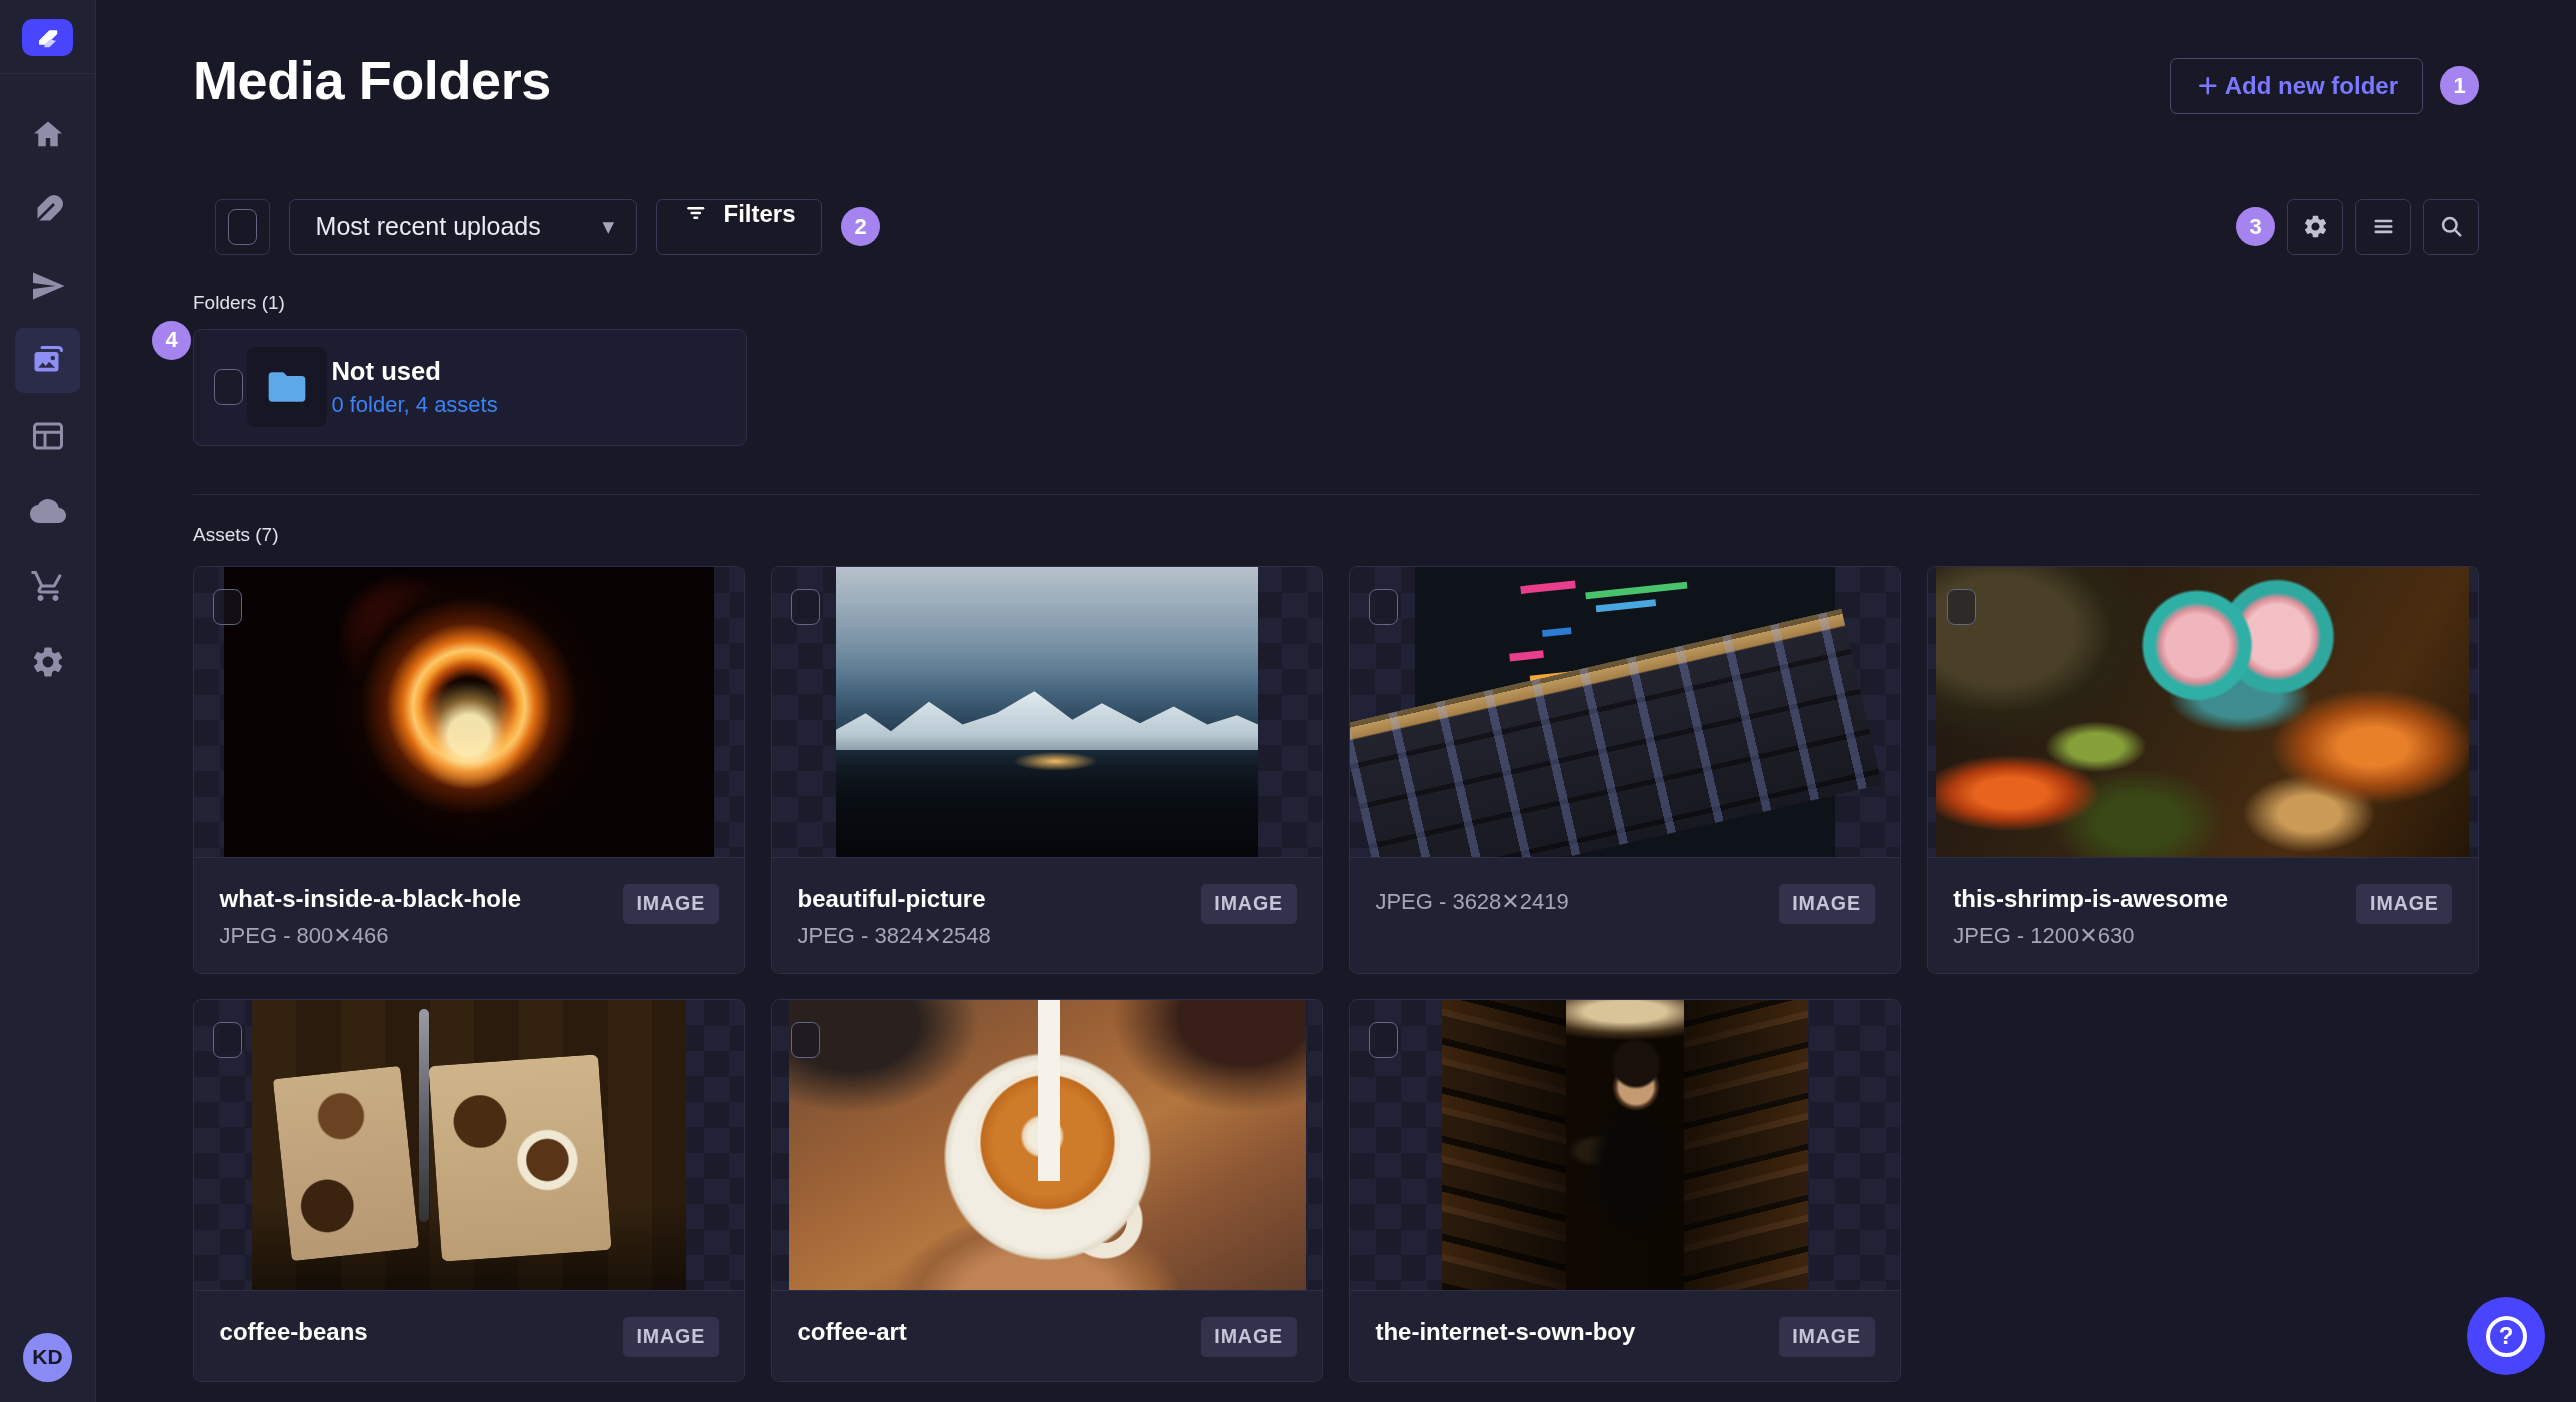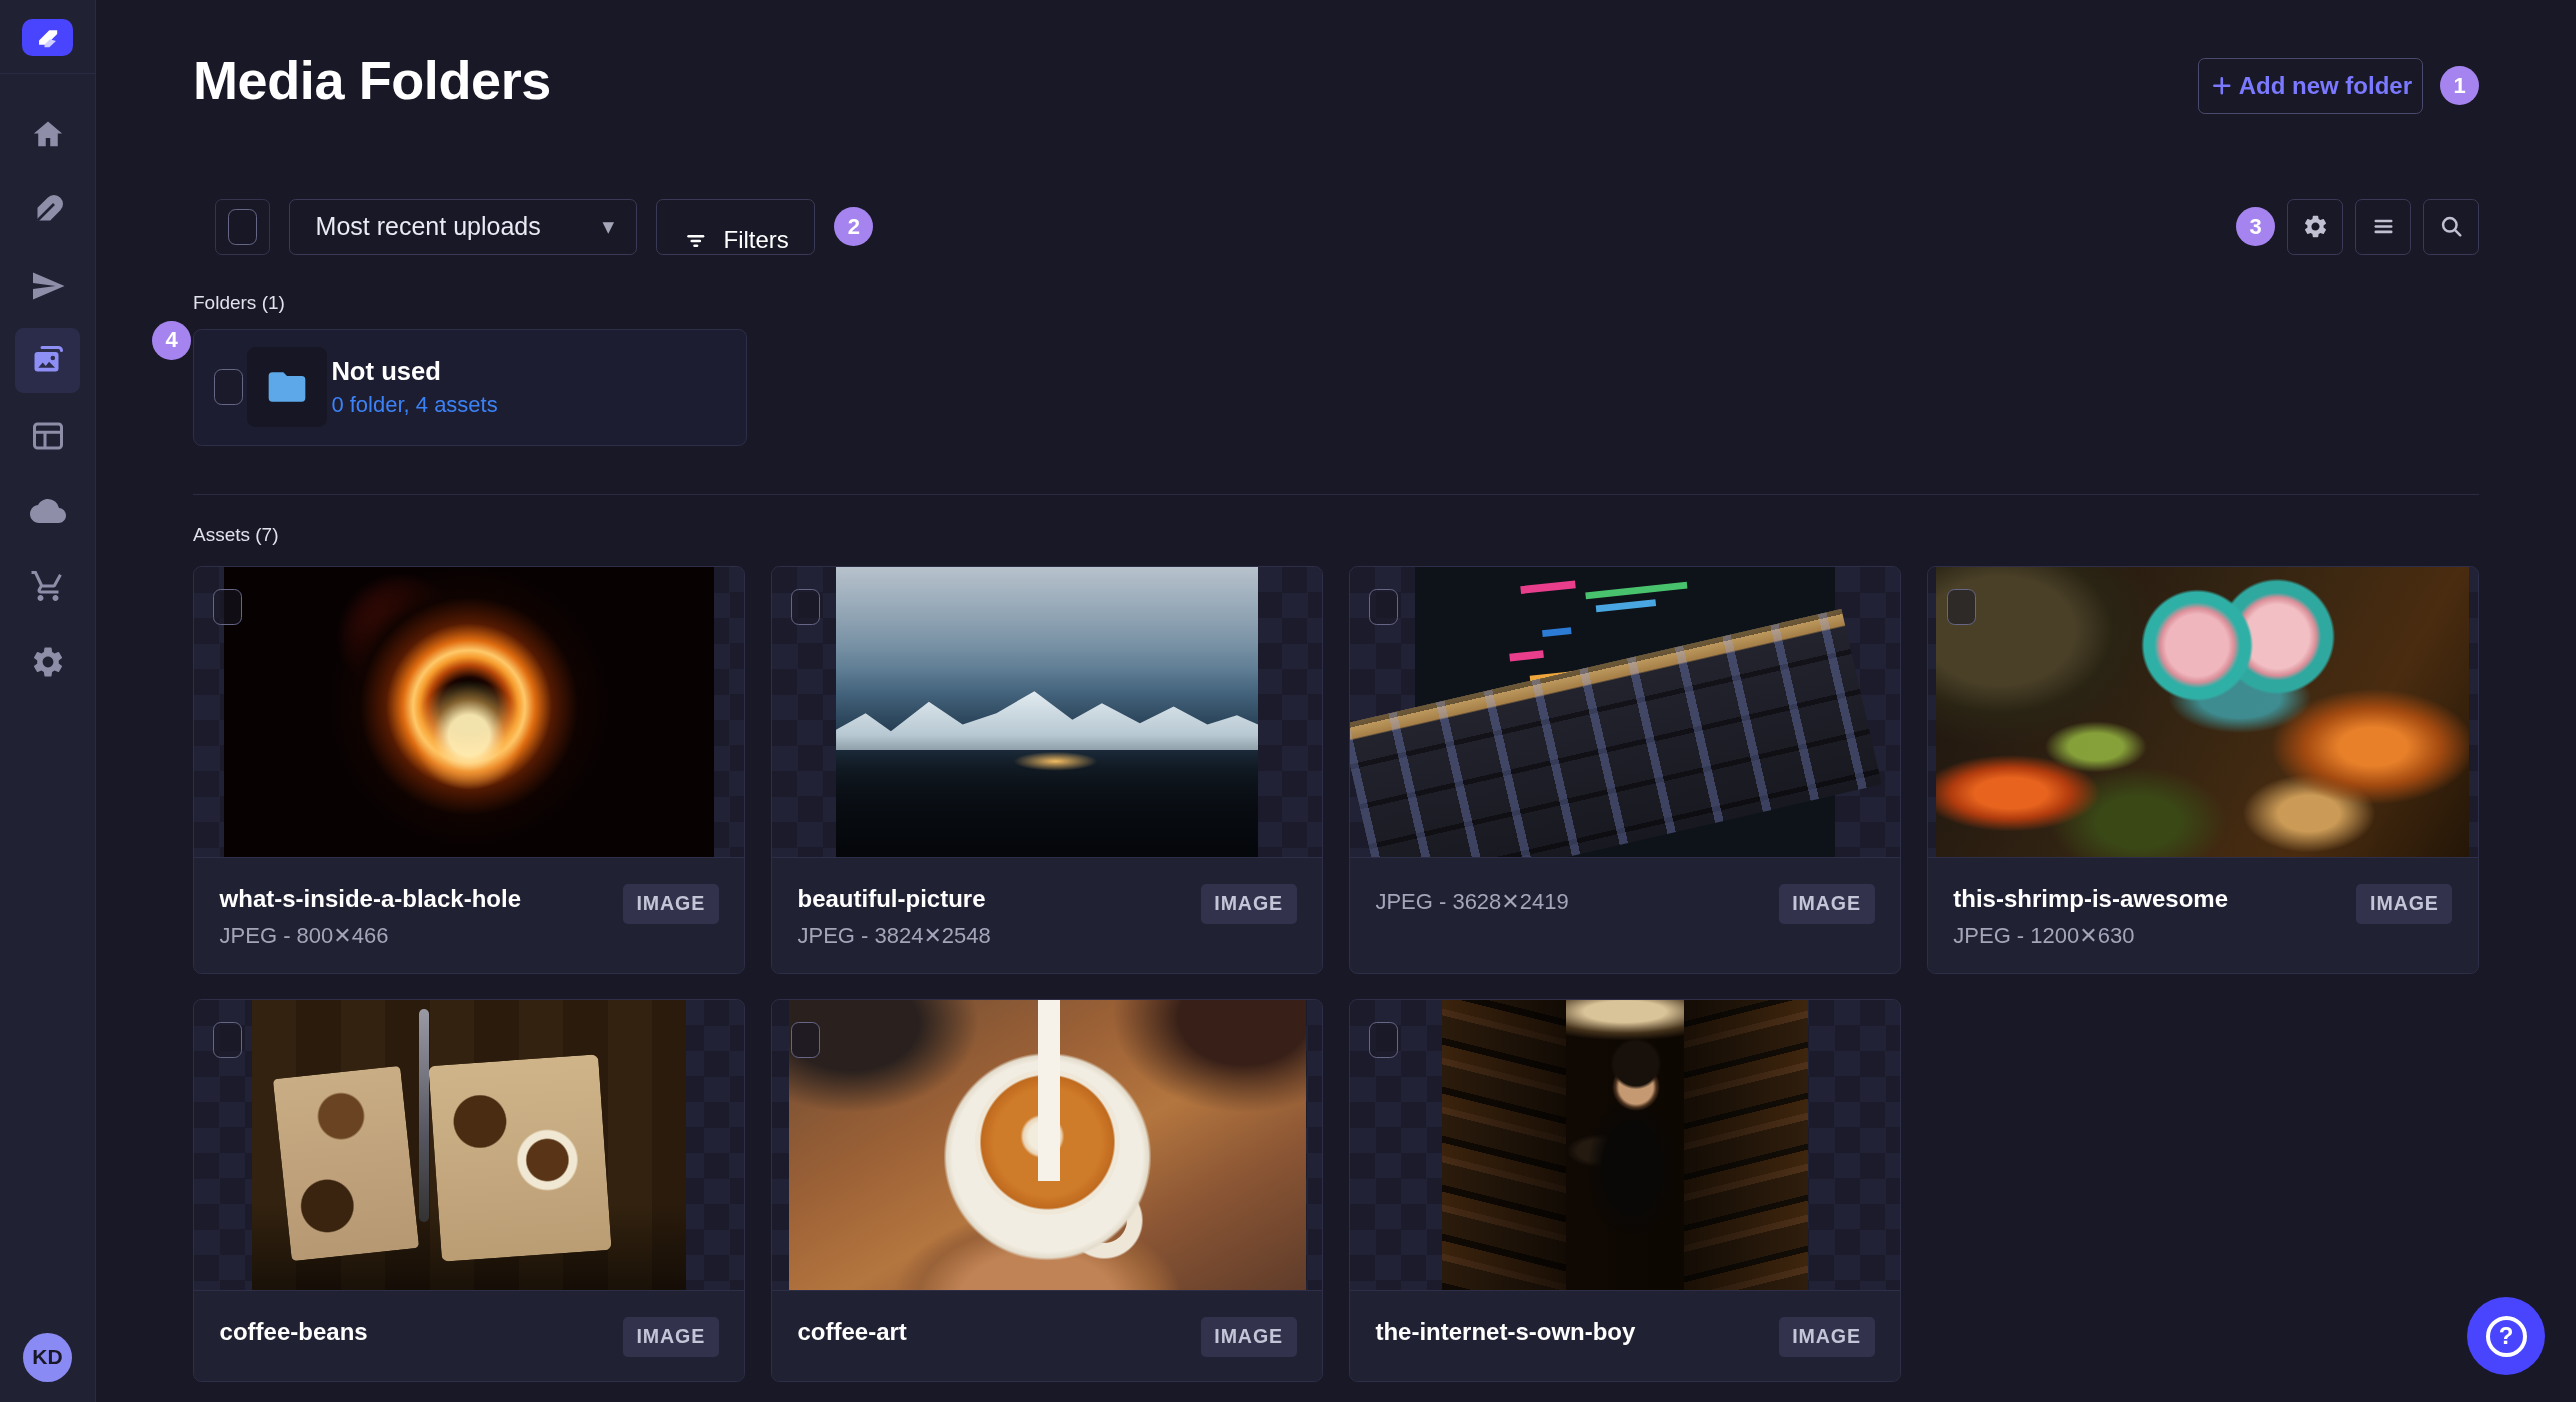--- a/index.html
+++ b/index.html
@@ -36,21 +36,21 @@
     display:flex; align-items:center; justify-content:center; cursor:pointer;
   }
 
   
   .main { position:absolute; left:96px; right:0; top:0; bottom:0; padding:49px 97px 0; }
 
   .page-header { display:flex; justify-content:space-between; align-items:flex-start; }
   .page-title { margin:0; font-size:54px; font-weight:700; letter-spacing:-0.4px; color:#fff; }
   .header-actions { display:flex; align-items:center; gap:17px; margin-top:8.5px; }
   .btn {
-    height:56px; border-radius:6.8px; padding:0 10px; font-size:24px; font-weight:600;
+    height:56px; border-radius:6.8px; padding:0 24px; font-size:24px; font-weight:600;
     display:inline-flex; align-items:center; gap:4px; cursor:pointer;
     font-family:"Liberation Sans", sans-serif;
   }
   .btn svg { width:25.6px; height:25.6px; }
   .btn-tertiary { background:transparent; border:1.7px solid #4a4a6f; color:#7b79ff; }
   .btn-primary  { background:#4945ff; border:1.7px solid #4945ff; color:#fff; }
   .tour-badge {
     width:39px; height:39px; border-radius:50%; background:#a584ef; color:#fff;
     font-size:22px; font-weight:600; display:flex; align-items:center; justify-content:center;
     flex:none;
@@ -71,22 +71,22 @@
   }
   .select {
     height:56px; min-width:348px; border:1.7px solid #3a3a58; border-radius:6.8px;
     display:inline-flex; align-items:center; justify-content:space-between;
     padding:0 22px 0 25.6px; cursor:pointer; gap:34px;
   }
   .select-value { font-size:25px; color:#eaeaf4; }
   .select-caret { font-size:23px; color:#a5a5ba; line-height:1; }
   .btn-filters {
     height:56px; border:1.7px solid #3a3a58; border-radius:6.8px; background:transparent;
-    color:#fff; font-size:24px; font-weight:400; padding:0 25.6px;
-    display:inline-flex; align-items:flex-end; gap:15.3px; cursor:pointer;
+    color:#fff; font-size:24px; font-weight:700; padding:0 25.6px;
+    display:inline-flex; align-items:flex-start; gap:15.3px; cursor:pointer;
   }
   .btn-filters svg { width:25.6px; height:25.6px; }
   .icon-btn {
     width:56px; height:56px; border:1.7px solid #3a3a58; border-radius:6.8px;
     display:flex; align-items:center; justify-content:center; color:#c0c0d2; cursor:pointer;
     background:transparent;
   }
   .icon-btn svg { width:27px; height:27px; }
 
   

